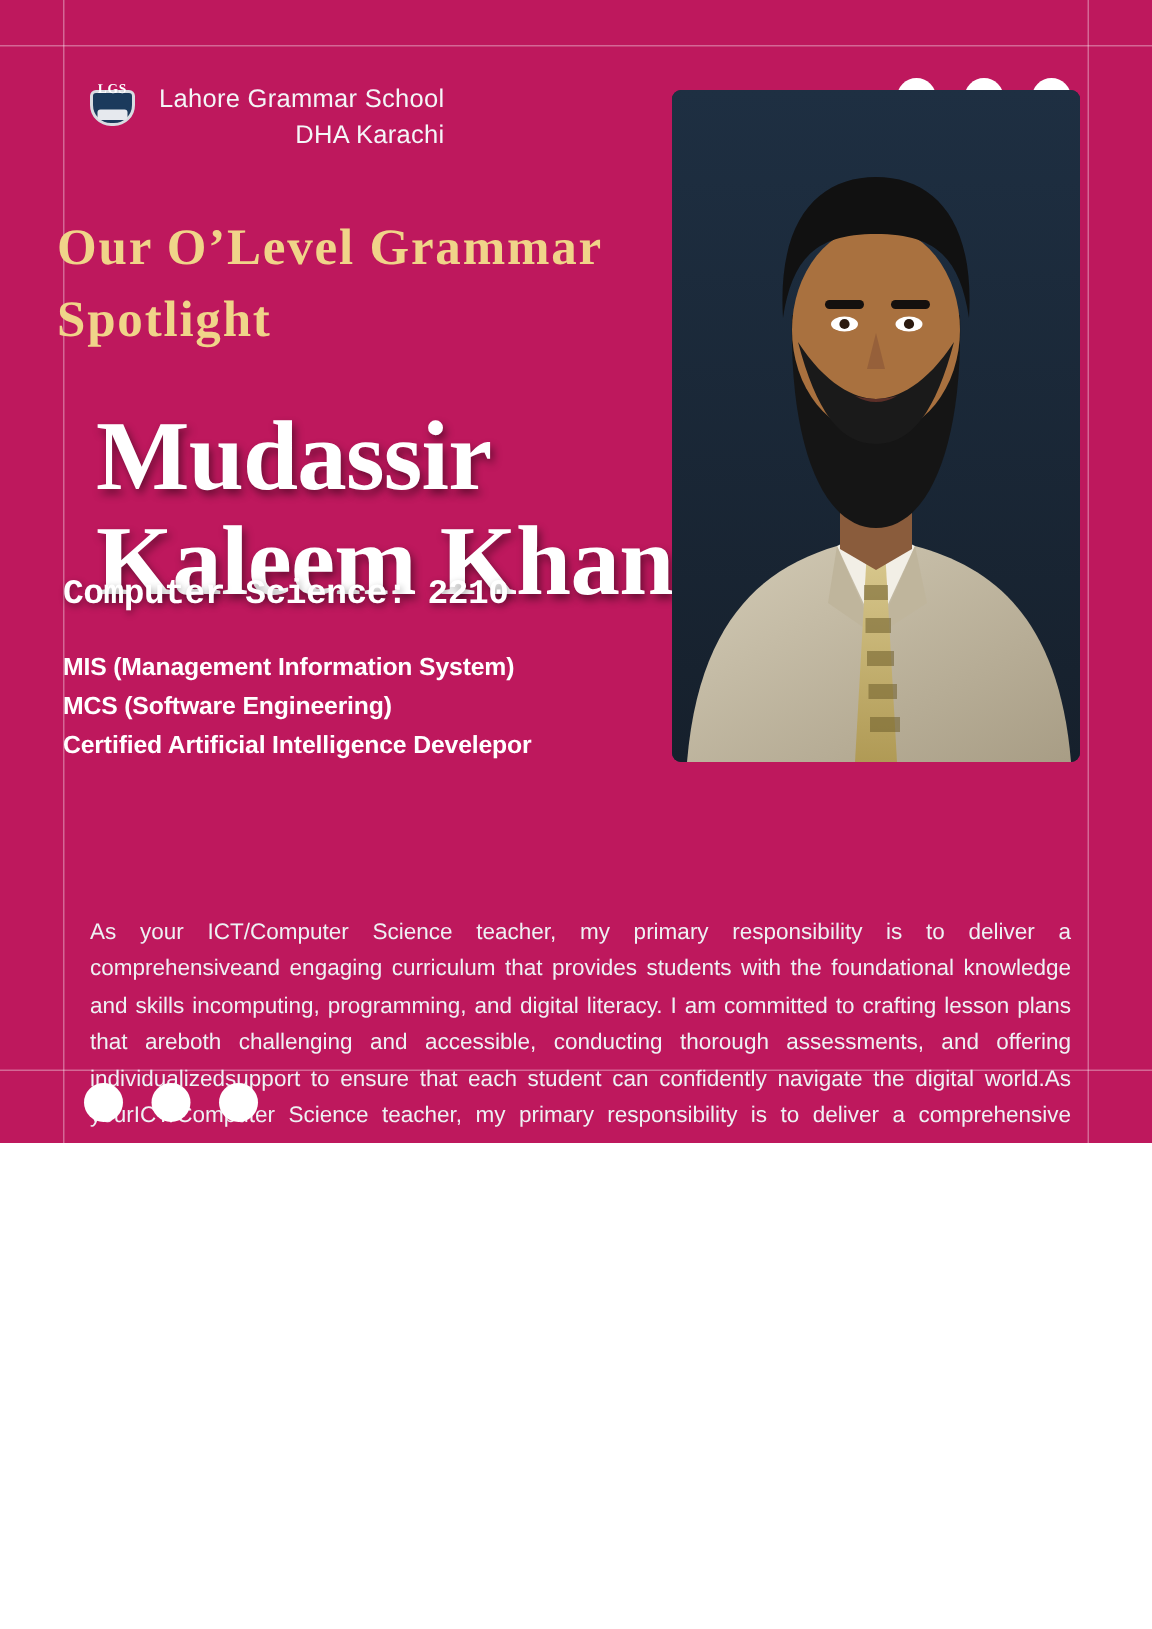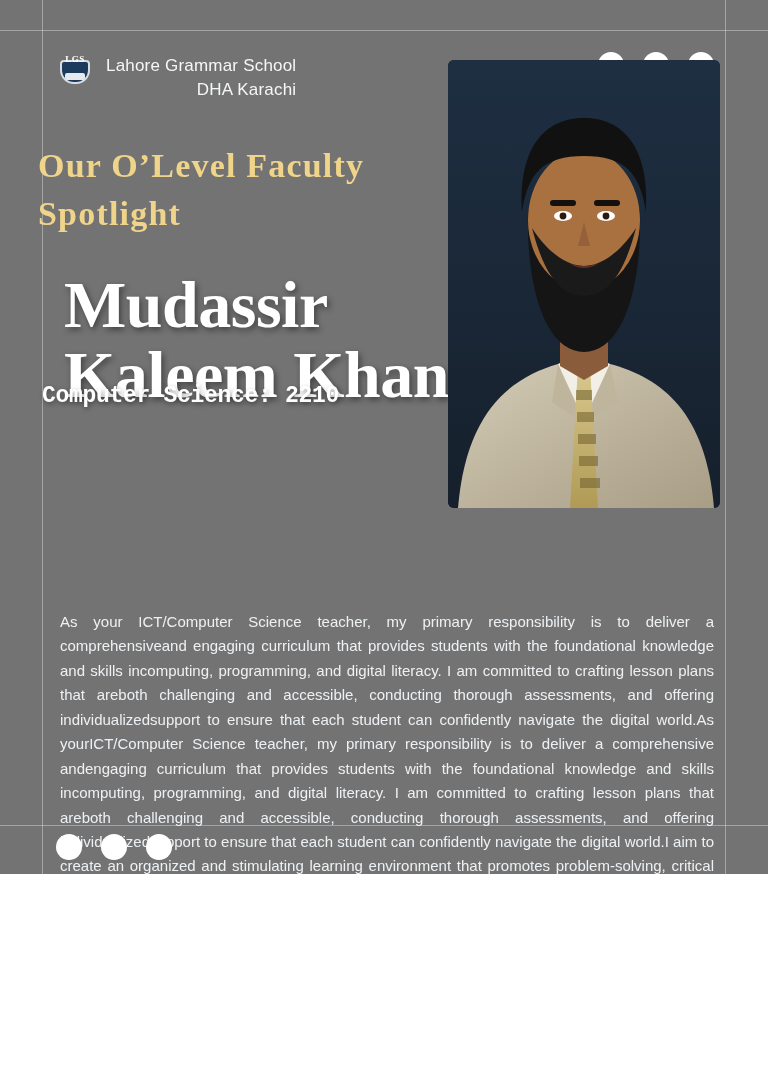--- a/index.html
+++ b/index.html
@@ -3,22 +3,22 @@
 <meta charset="utf-8">
 <style>
   * { box-sizing: border-box; margin: 0; padding: 0; }
   html, body {
     width: 768px; height: 1086px;
     background: #ffffff;
     font-family: "Liberation Sans", sans-serif;
   }
   .poster {
     position: relative;
-    width: 768px; height: 874px;
-    background: #737373;
+    width: 768px; height: 762px;
+    background: #be185d;
     overflow: hidden;
     padding-left: 36px;
   }
 
   
   .rule { position: absolute; background: rgba(255,255,255,0.35); }
   .rule-top      { left: 0;  right: 0; top: 30px;  height: 1px; }
   .rule-bottom   { left: 0;  right: 0; bottom: 48px; height: 1px; }
   .rule-left     { top: 0;   bottom: 0; left: 42px;  width: 1px; }
   .rule-right    { top: 0;   bottom: 0; right: 42px; width: 1px; }
@@ -154,25 +154,28 @@
     <div class="school-name" style="white-space: pre-line; text-align: right;">Lahore Grammar School
 DHA Karachi</div>
   </div>
 
   <div class="dots dots-top">
     <span class="dot"></span>
     <span class="dot"></span>
     <span class="dot"></span>
   </div>
 
-  <div class="spotlight">Our O’Level Faculty Spotlight</div>
+  <div class="spotlight">Our O’Level Grammar Spotlight</div>
 
   <div class="name" style="white-space: pre-line;">Mudassir
 Kaleem Khan</div>
   <div class="subject">Computer Science:  2210</div>
+  <div class="quals" style="white-space: pre-line;">MIS (Management Information System)
+MCS (Software Engineering)
+ Certified Artificial Intelligence Develepor</div>
 
   <div class="portrait">
     <svg viewBox="0 0 272 448" preserveAspectRatio="xMidYMid slice" aria-hidden="true">
       <defs>
         <linearGradient id="bg" x1="0" y1="0" x2="0" y2="1">
           <stop offset="0%" stop-color="#1e2f42"></stop>
           <stop offset="100%" stop-color="#16202c"></stop>
         </linearGradient>
         <linearGradient id="suit" x1="0" y1="0" x2="1" y2="1">
           <stop offset="0%" stop-color="#d3cbb6"></stop>

